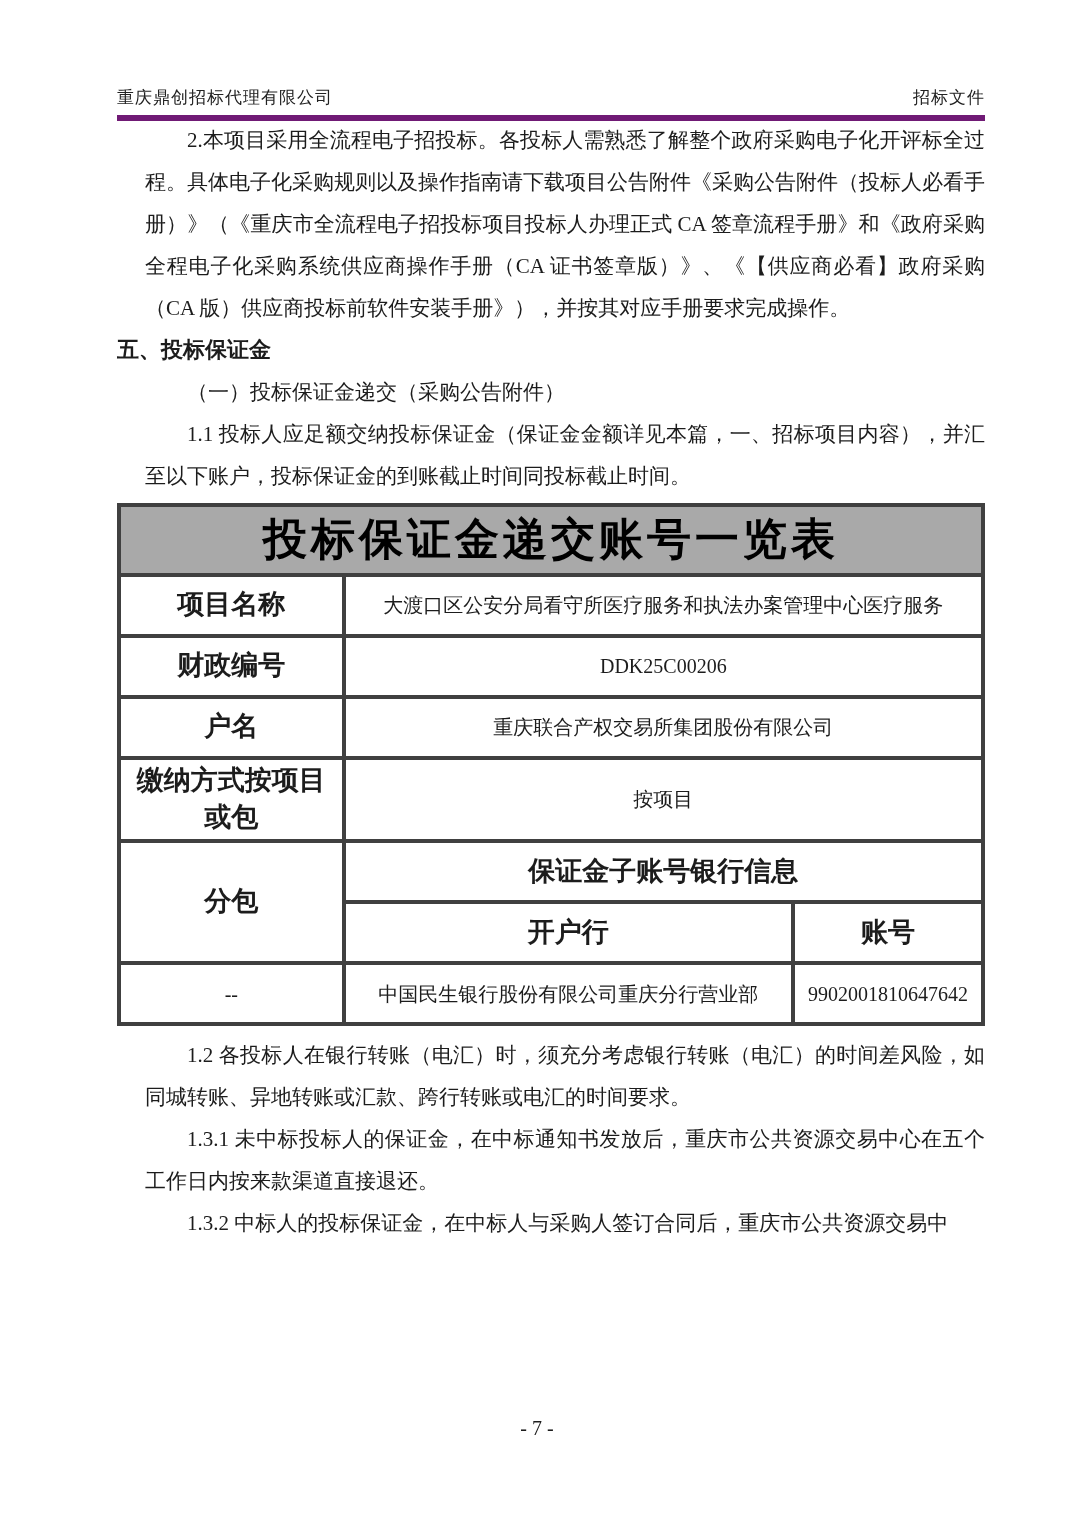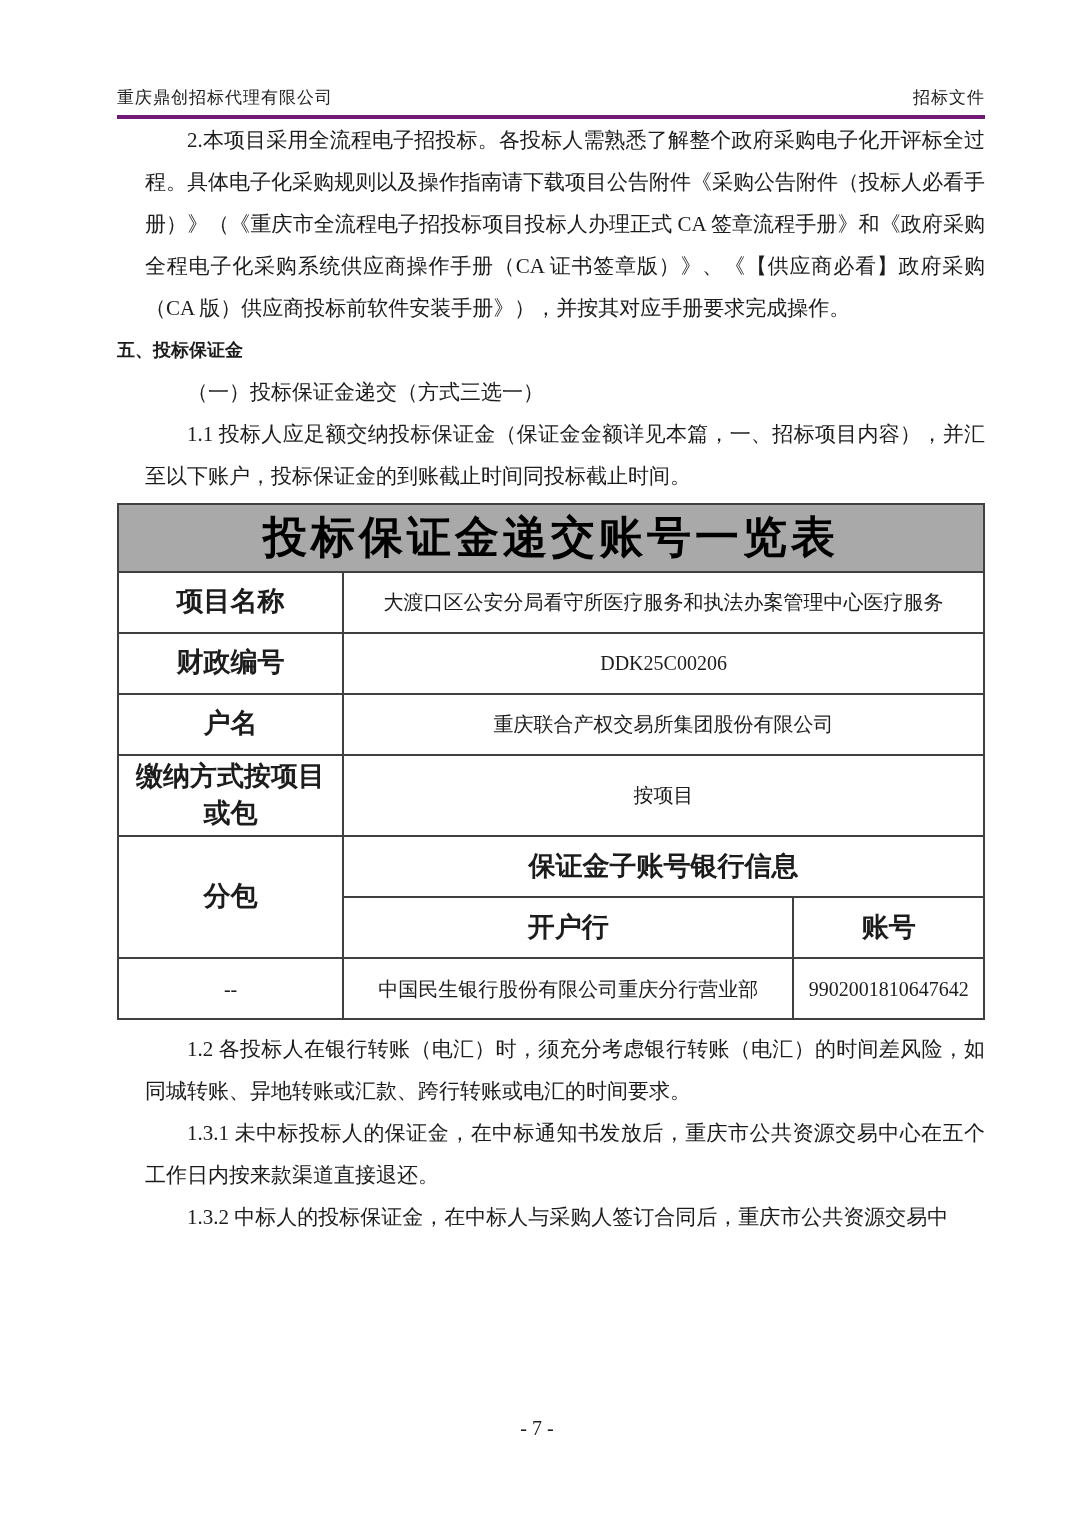--- a/index.html
+++ b/index.html
@@ -19,48 +19,48 @@
     top: 86px;
     left: 117px;
     right: 89px;
     display: flex;
     justify-content: space-between;
     align-items: flex-end;
     font-size: 17px;
     letter-spacing: 1px;
     color: #222222;
     padding-bottom: 6px;
-    border-bottom: 4px solid #701a75;
+    border-bottom: 6px solid #701a75;
   }
   .content {
     position: absolute;
     top: 119px;
     left: 117px;
     width: 868px;
     font-size: 21px;
     line-height: 42px;
     text-align: justify;
   }
   .content p { margin: 0; }
   .content p.indent { text-indent: 2em; margin-left: 28px; }
   .content h2.section-heading {
-    font-size: 18px;
+    font-size: 22px;
     font-weight: bold;
     line-height: 42px;
     text-align: left;
   }
   table.deposit-table {
     width: 868px;
     border-collapse: collapse;
     margin-top: 6px;
     margin-bottom: 8px;
     table-layout: fixed;
   }
   table.deposit-table td {
-    border: 2px solid #404040;
+    border: 4px solid #404040;
     text-align: center;
     vertical-align: middle;
     height: 61px;
     line-height: 1.4;
     padding: 2px 6px;
   }
   td.tbl-title {
     background: #a9a9a9;
     font-size: 44px;
     font-weight: bold;
@@ -86,21 +86,21 @@
 <div class="page">
 
   <div class="header">
     <span>重庆鼎创招标代理有限公司</span>
     <span>招标文件</span>
   </div>
 
   <div class="content">
     <p class="indent">2.本项目采用全流程电子招投标。各投标人需熟悉了解整个政府采购电子化开评标全过程。具体电子化采购规则以及操作指南请下载项目公告附件《采购公告附件（投标人必看手册）》（《重庆市全流程电子招投标项目投标人办理正式 CA 签章流程手册》和《政府采购全程电子化采购系统供应商操作手册（CA 证书签章版）》、《【供应商必看】政府采购（CA 版）供应商投标前软件安装手册》），并按其对应手册要求完成操作。</p>
     <h2 class="section-heading">五、投标保证金</h2>
-    <p class="indent">（一）投标保证金递交（方式三选一）</p>
+    <p class="indent">（一）投标保证金递交（采购公告附件）</p>
     <p class="indent">1.1 投标人应足额交纳投标保证金（保证金金额详见本篇，一、招标项目内容），并汇至以下账户，投标保证金的到账截止时间同投标截止时间。</p>
 
     <table class="deposit-table">
       <colgroup>
         <col style="width: 26%">
         <col style="width: 52%">
         <col style="width: 22%">
       </colgroup>
       <tbody>
         <tr>

